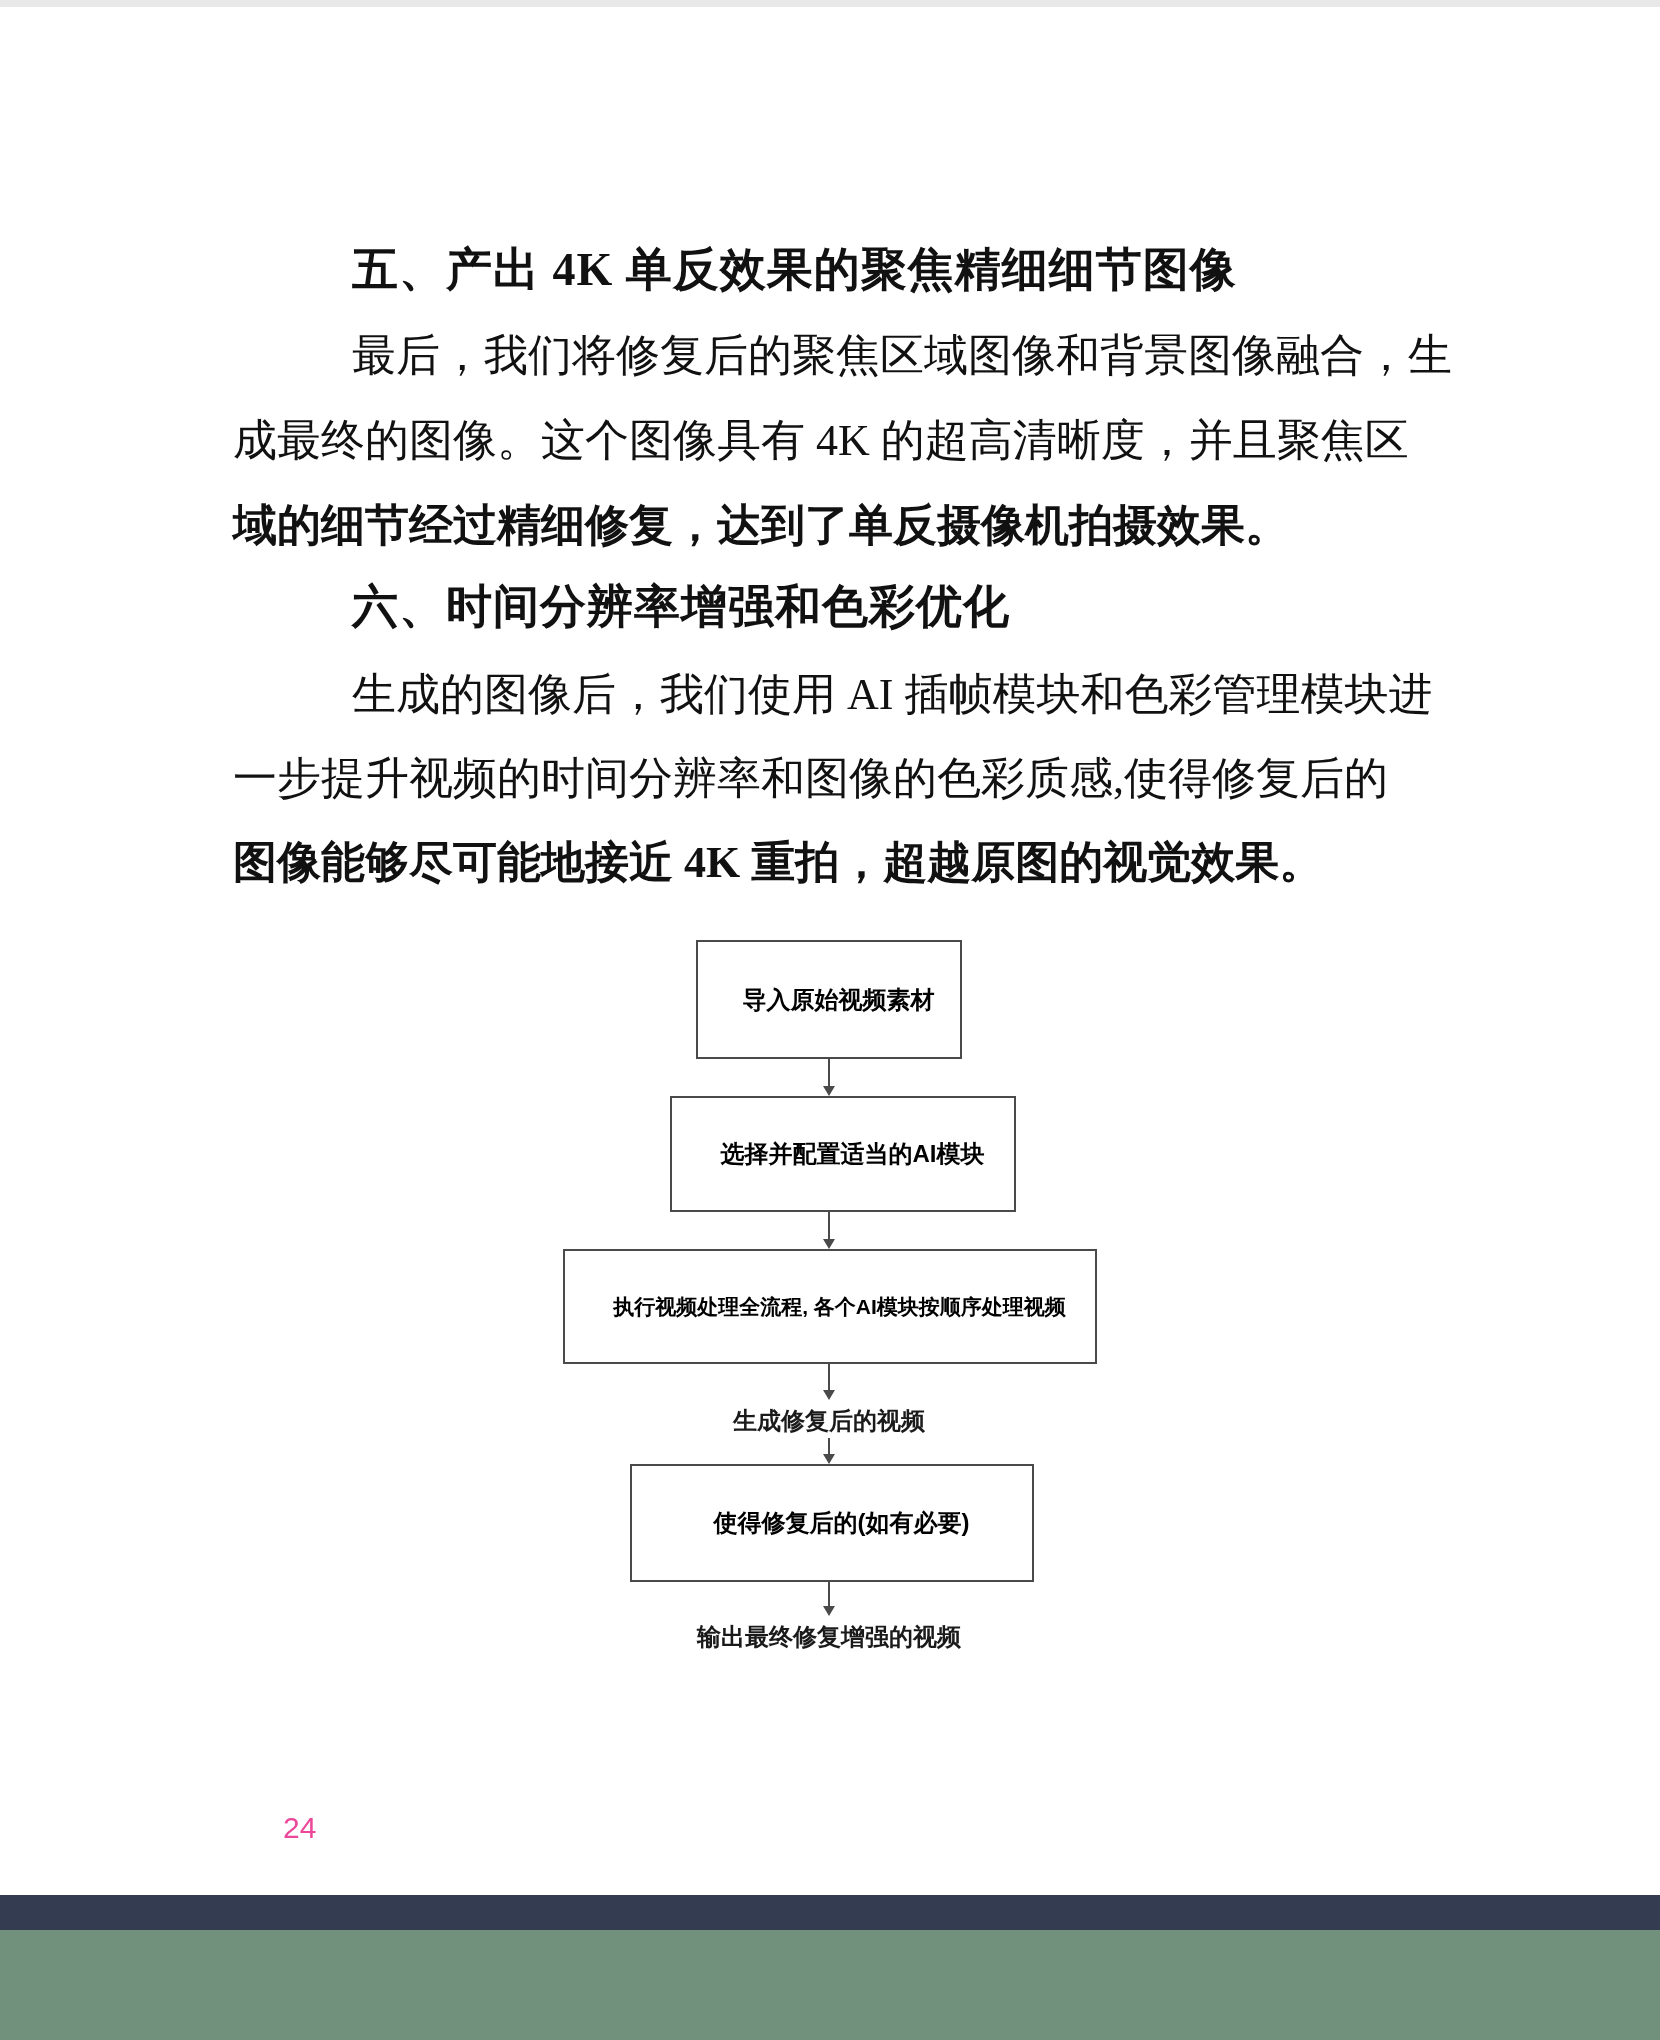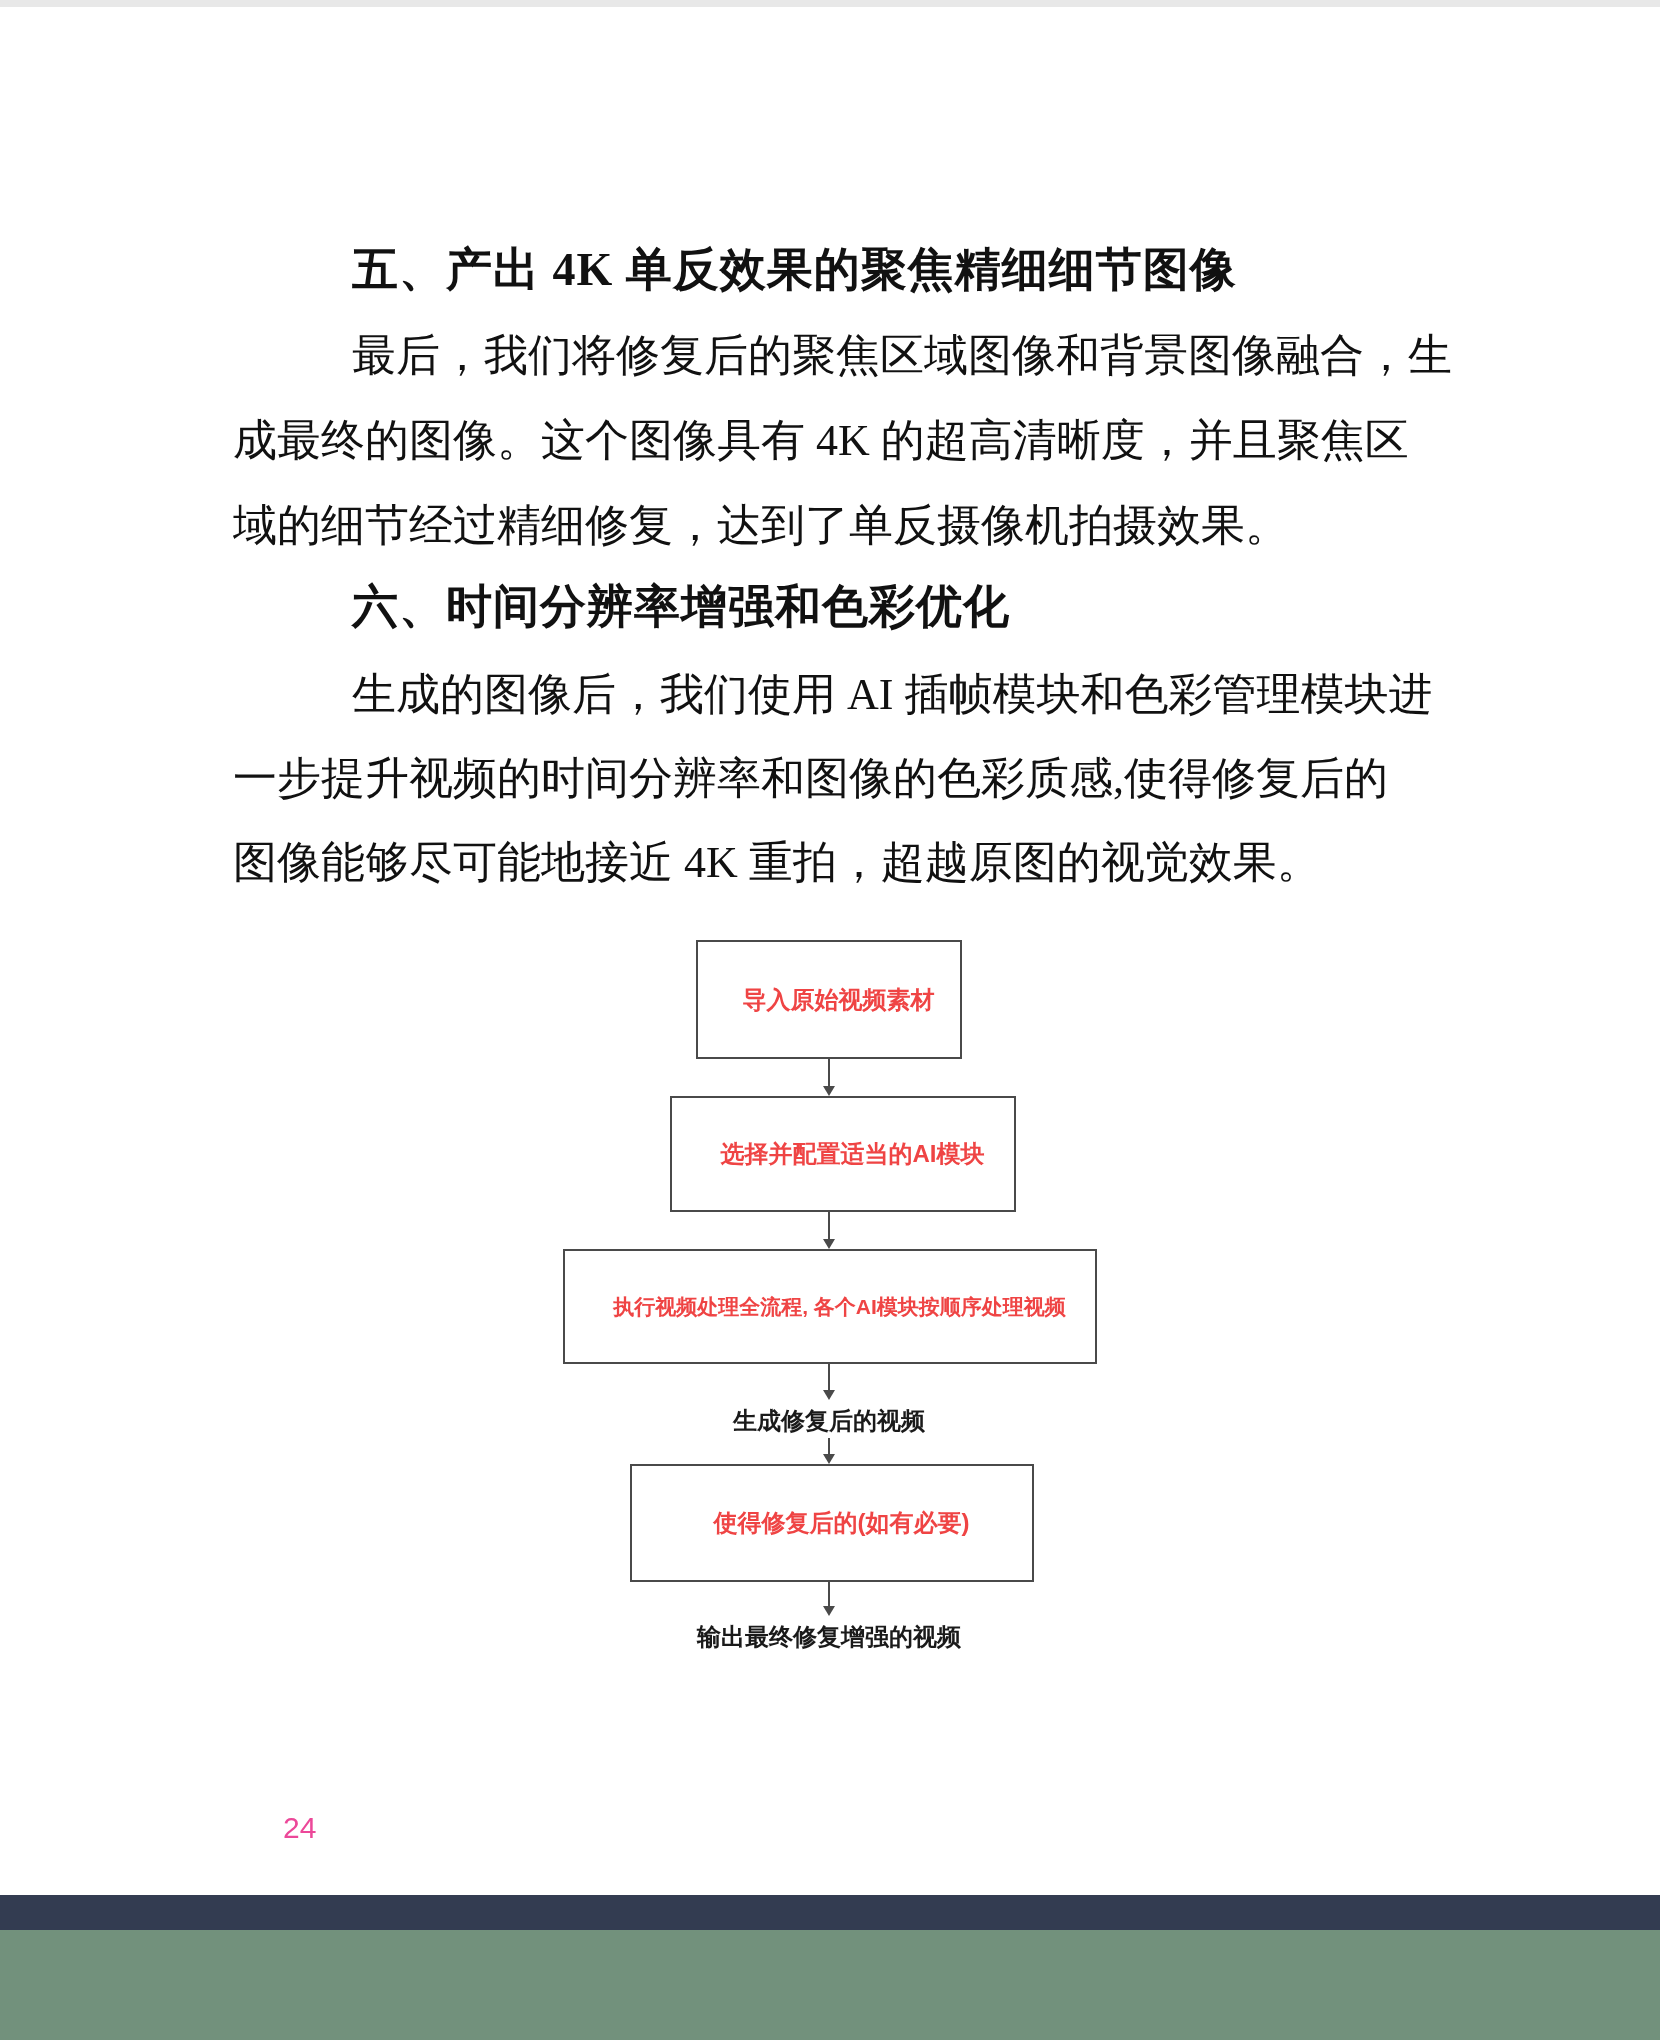--- a/index.html
+++ b/index.html
@@ -11,28 +11,28 @@
   
   .h-sec {
     position:absolute; left:352px; font-size:46px; font-weight:bold;
     line-height:1; white-space:nowrap; letter-spacing:1px;
   }
   .bodyline {
     position:absolute; left:233px; width:1152px; box-sizing:border-box;
     font-size:44px; line-height:1.15; text-align:justify; text-align-last:justify;
     white-space:nowrap;
   }
-  .bodyline.lastline { text-align-last:left; white-space:normal; }
+  .bodyline.lastline { text-align-last:left; white-space:normal;font-weight:bold; }
   .bodyline.indent { padding-left:119px; }
   
   .flowbox {
     position:absolute; box-sizing:border-box; border:2px solid #4a4a4a; background:#fff;
     display:flex; align-items:center; justify-content:center;
     font-family:"Liberation Sans", sans-serif; font-weight:bold;
-    font-size:24px; color:#ef4444; text-align:center; white-space:nowrap;padding-left:19px;
+    font-size:24px; color:#000000; text-align:center; white-space:nowrap;padding-left:19px;
   }
   .flowtext {
     position:absolute; transform:translateX(-50%);
     font-family:"Liberation Sans", sans-serif; font-weight:bold;
     font-size:24px; color:#1a1a1a; white-space:nowrap;text-align:right;
   }
   .arrow { position:absolute; width:14px; }
   .arrow::before {
     content:""; position:absolute; left:6px; top:0; bottom:7px;
     border-left:2px solid #4a4a4a;

